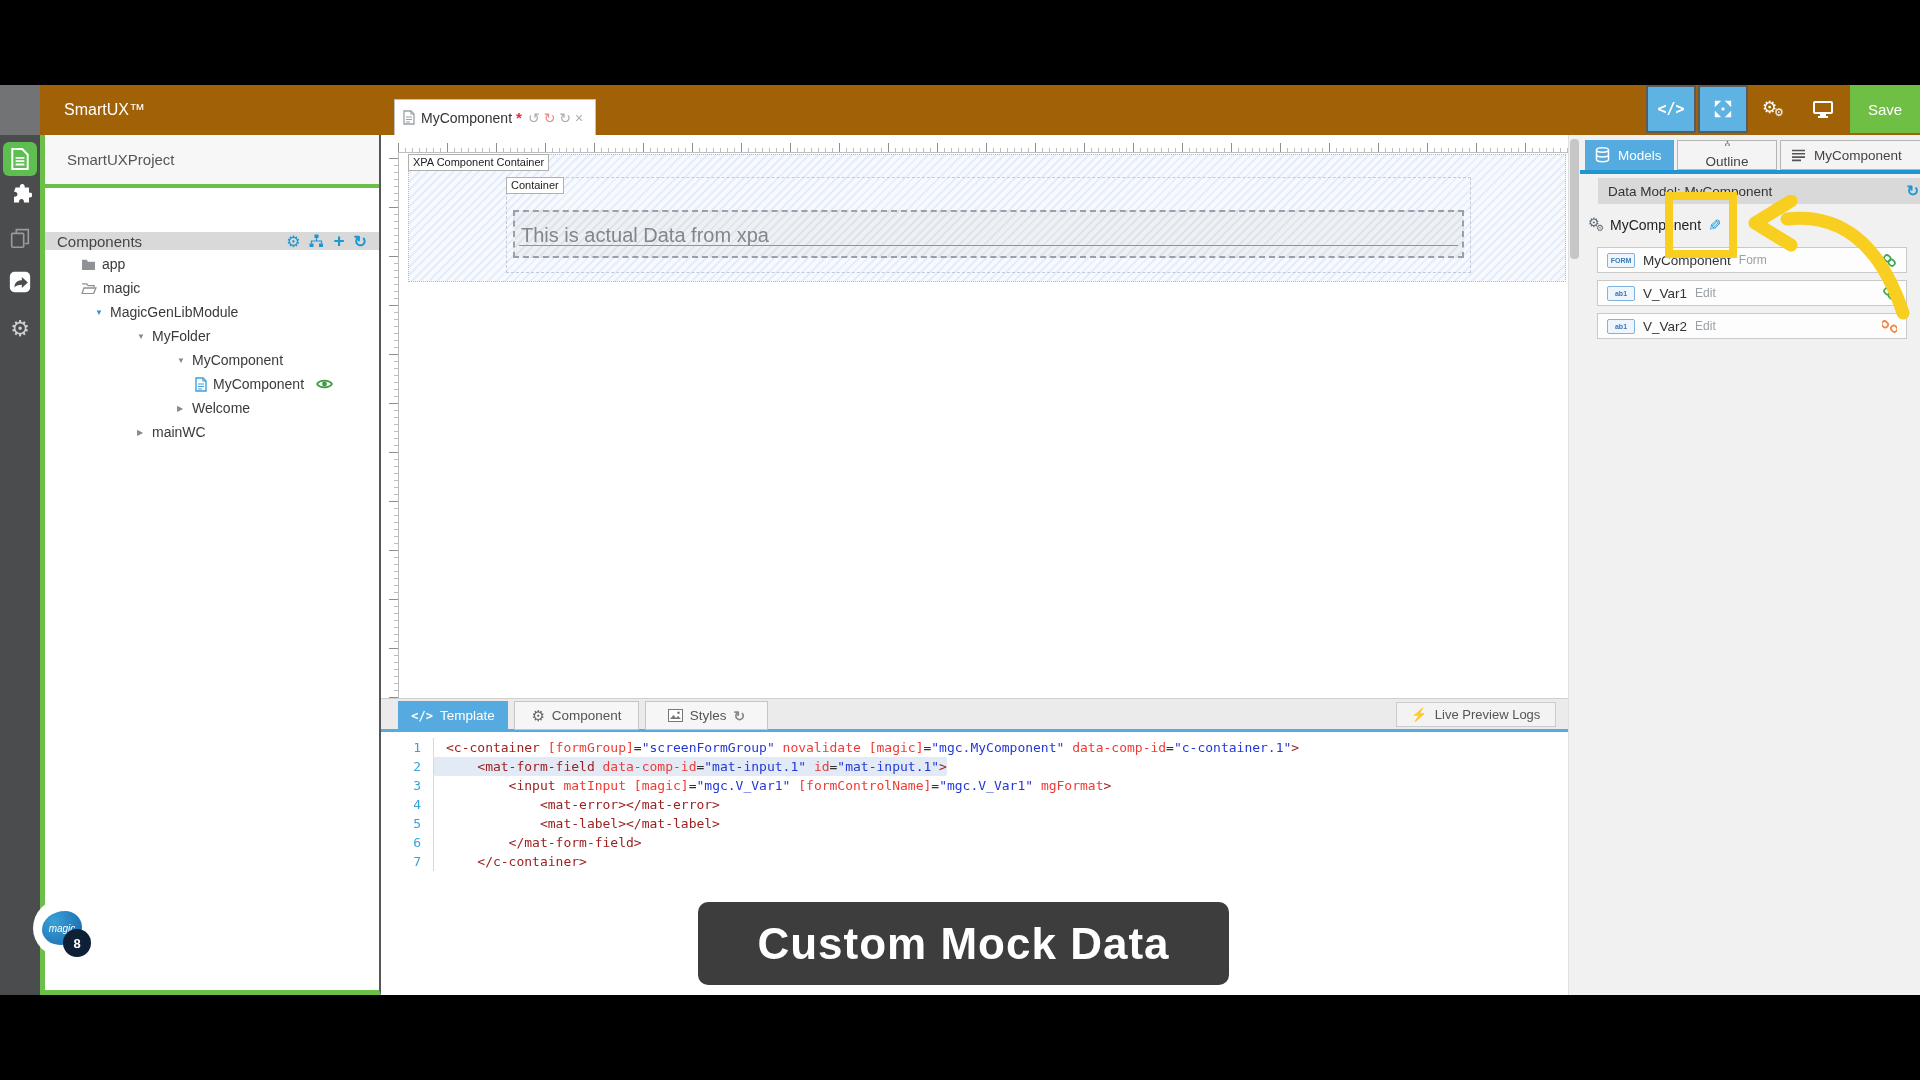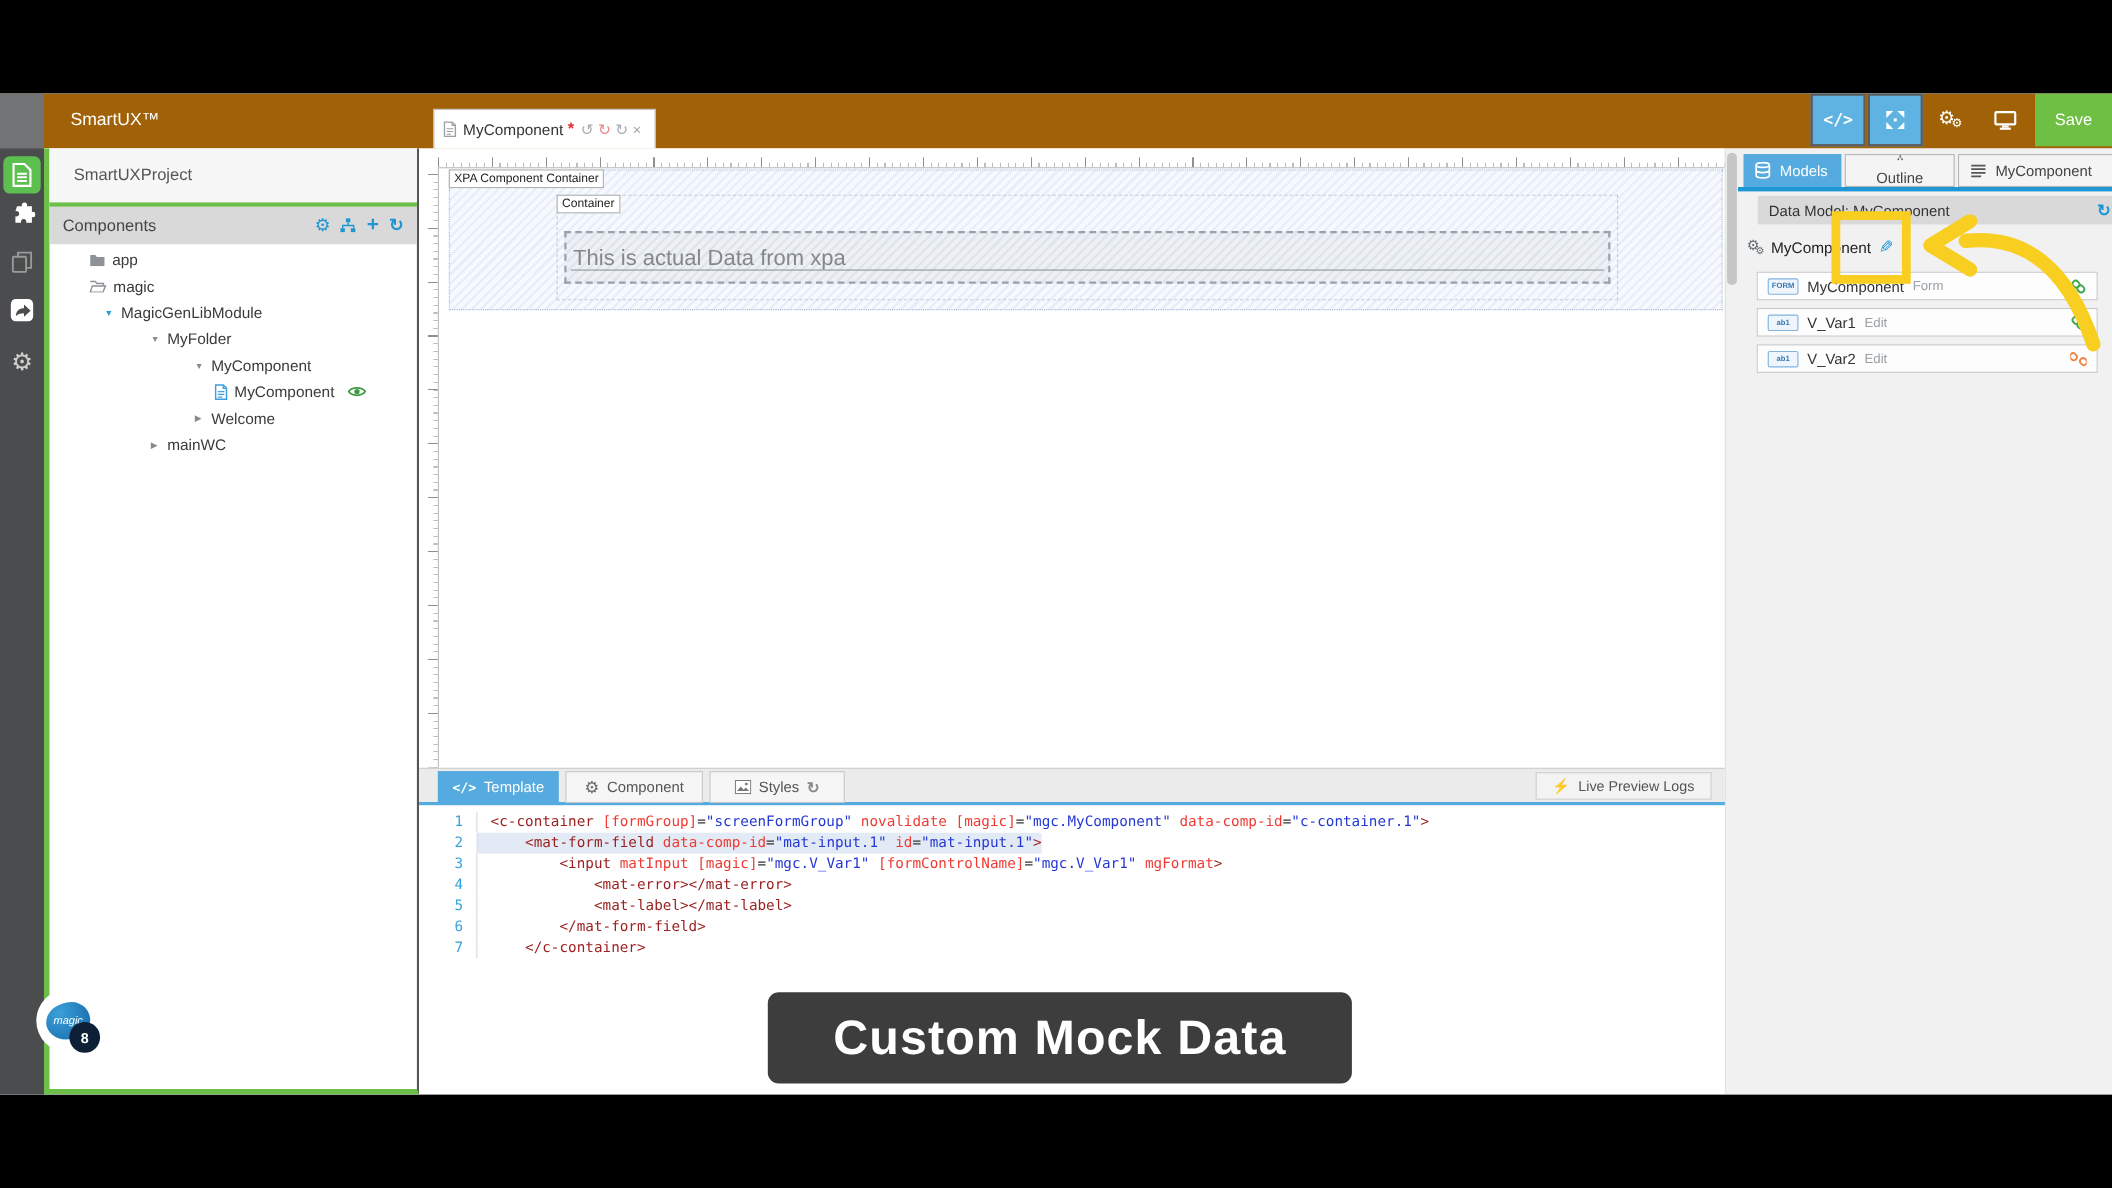--- a/index.html
+++ b/index.html
@@ -37,21 +37,21 @@
   .sb-item{position:absolute;left:0;width:40px;display:flex;align-items:center;justify-content:center;cursor:pointer;}
   .sb-active{position:absolute;left:3px;top:57px;width:34px;height:34px;background:#5cbf50;border-radius:6px;
     display:flex;align-items:center;justify-content:center;cursor:pointer;}
   .sb-gear{color:#cfcfcf;font-size:22px;}
 
   
   .left-panel{position:absolute;left:40px;top:50px;width:341px;height:860px;background:#fff;box-sizing:border-box;
     border-left:5px solid #6cc04a;border-bottom:5px solid #6cc04a;border-right:2px solid #55565a;}
   .project-row{height:49px;line-height:49px;background:#f7f7f7;font-size:15px;color:#555;padding-left:22px;}
   .green-divider{height:4px;background:#6cc04a;}
-  .comp-header{height:34px;background:#d9d9d9;display:flex;align-items:center;padding:0 12px;}
+  .comp-header{height:18px;background:#d9d9d9;display:flex;align-items:center;padding:0 12px;margin-top:44px;}
   .comp-title{flex:1;font-size:15px;color:#454545;}
   .comp-ic{color:#1d96d3;margin-left:9px;display:flex;align-items:center;cursor:pointer;}
   .comp-ic.txt{font-size:16px;font-weight:bold;}
   .tree{padding-top:2px;}
   .trow{height:24px;display:flex;align-items:center;font-size:14px;color:#3a3a3a;cursor:pointer;}
   .tarrow{width:15px;font-size:8px;color:#8a8a8a;}
   .tarrow.blue{color:#2c98d6;}
   .ticon{margin-right:6px;display:flex;}
   .teye{margin-left:12px;display:flex;}
 

